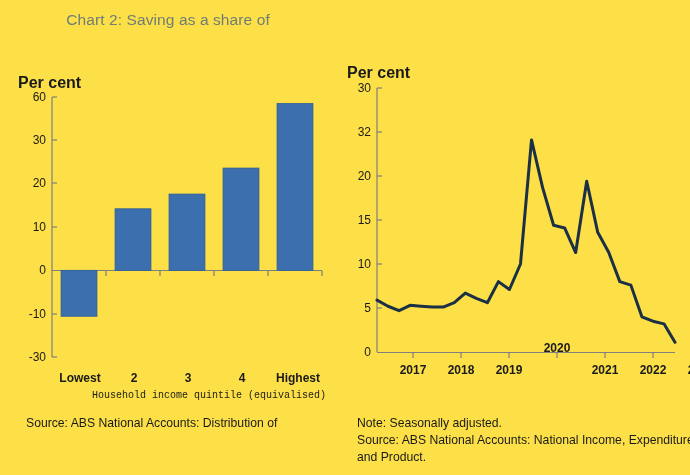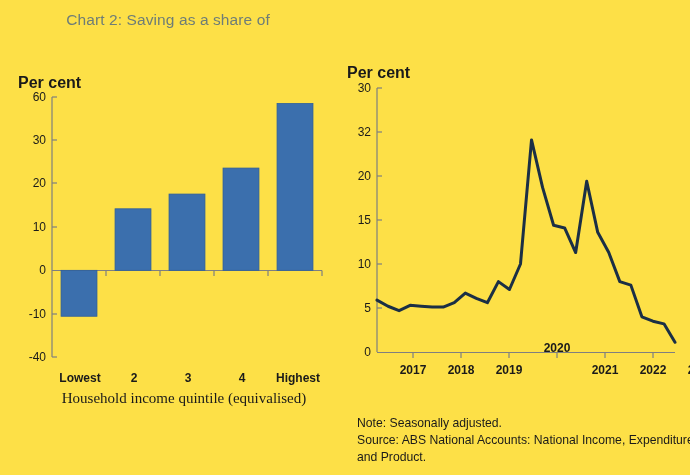--- a/index.html
+++ b/index.html
@@ -86,24 +86,24 @@
     font-size: 12px;
     color: #1a1a1a;
     font-family: "Liberation Sans", sans-serif;
     text-align: center;
     white-space: nowrap;
   }
   .xtick-bold { font-weight: bold; }
 
   .axis-caption {
     position: absolute;
-    font-size: 15px;
-    color: #1a1a1a;
-    font-family: Liberation Serif, serif;
-    text-align: center;
+    font-size: 10px;
+    color: #1a1a1a;
+    font-family: Liberation Mono, monospace;
+    text-align: right;
     white-space: nowrap;
   }
 
   
   .footnote {
     position: absolute;
     font-size: 12.2px;
     line-height: 17px;
     color: #1a1a1a;
     font-family: "Liberation Sans", sans-serif;
@@ -124,21 +124,21 @@
     </div>
 
     <div class="axis-unit unit-left">Per cent</div>
 
     <div class="ytick" style="left:14px; top:90px;  width:32px;">60</div>
     <div class="ytick" style="left:14px; top:133px; width:32px;">30</div>
     <div class="ytick" style="left:14px; top:176px; width:32px;">20</div>
     <div class="ytick" style="left:14px; top:220px; width:32px;">10</div>
     <div class="ytick" style="left:14px; top:263px; width:32px;">0</div>
     <div class="ytick" style="left:10px; top:307px; width:36px;">-10</div>
-    <div class="ytick" style="left:10px; top:350px; width:36px;">-40</div>
+    <div class="ytick" style="left:10px; top:350px; width:36px;">-30</div>
 
     <svg class="plot plot-left" width="335" height="400" viewBox="0 0 335 400">
 
       <line x1="52" y1="97" x2="52" y2="357" stroke="#7f7f7f" stroke-width="1.2"></line>
 
       <line x1="52" y1="97" x2="57" y2="97" stroke="#7f7f7f" stroke-width="1.2"></line>
       <line x1="52" y1="140" x2="57" y2="140" stroke="#7f7f7f" stroke-width="1.2"></line>
       <line x1="52" y1="183" x2="57" y2="183" stroke="#7f7f7f" stroke-width="1.2"></line>
       <line x1="52" y1="227" x2="57" y2="227" stroke="#7f7f7f" stroke-width="1.2"></line>
       <line x1="52" y1="314" x2="57" y2="314" stroke="#7f7f7f" stroke-width="1.2"></line>
@@ -163,20 +163,21 @@
 
     <div class="xtick xtick-bold" style="left:52px;  top:371px; width:56px;">Lowest</div>
     <div class="xtick xtick-bold" style="left:106px; top:371px; width:56px;">2</div>
     <div class="xtick xtick-bold" style="left:160px; top:371px; width:56px;">3</div>
     <div class="xtick xtick-bold" style="left:214px; top:371px; width:56px;">4</div>
     <div class="xtick xtick-bold" style="left:268px; top:371px; width:60px;">Highest</div>
 
     <div class="axis-caption" style="left:42px; top:390px; width:284px;">Household income quintile (equivalised)</div>
 
     <div class="footnote footnote-left">
+      <div>Source: ABS National Accounts: Distribution of</div>
     </div>
   </div>
 
   <div class="panel panel-right">
 
 
     <div class="axis-unit unit-right">Per cent</div>
 
     <div class="ytick" style="left:4px; top:81px;  width:32px;">30</div>
     <div class="ytick" style="left:4px; top:125px; width:32px;">32</div>

